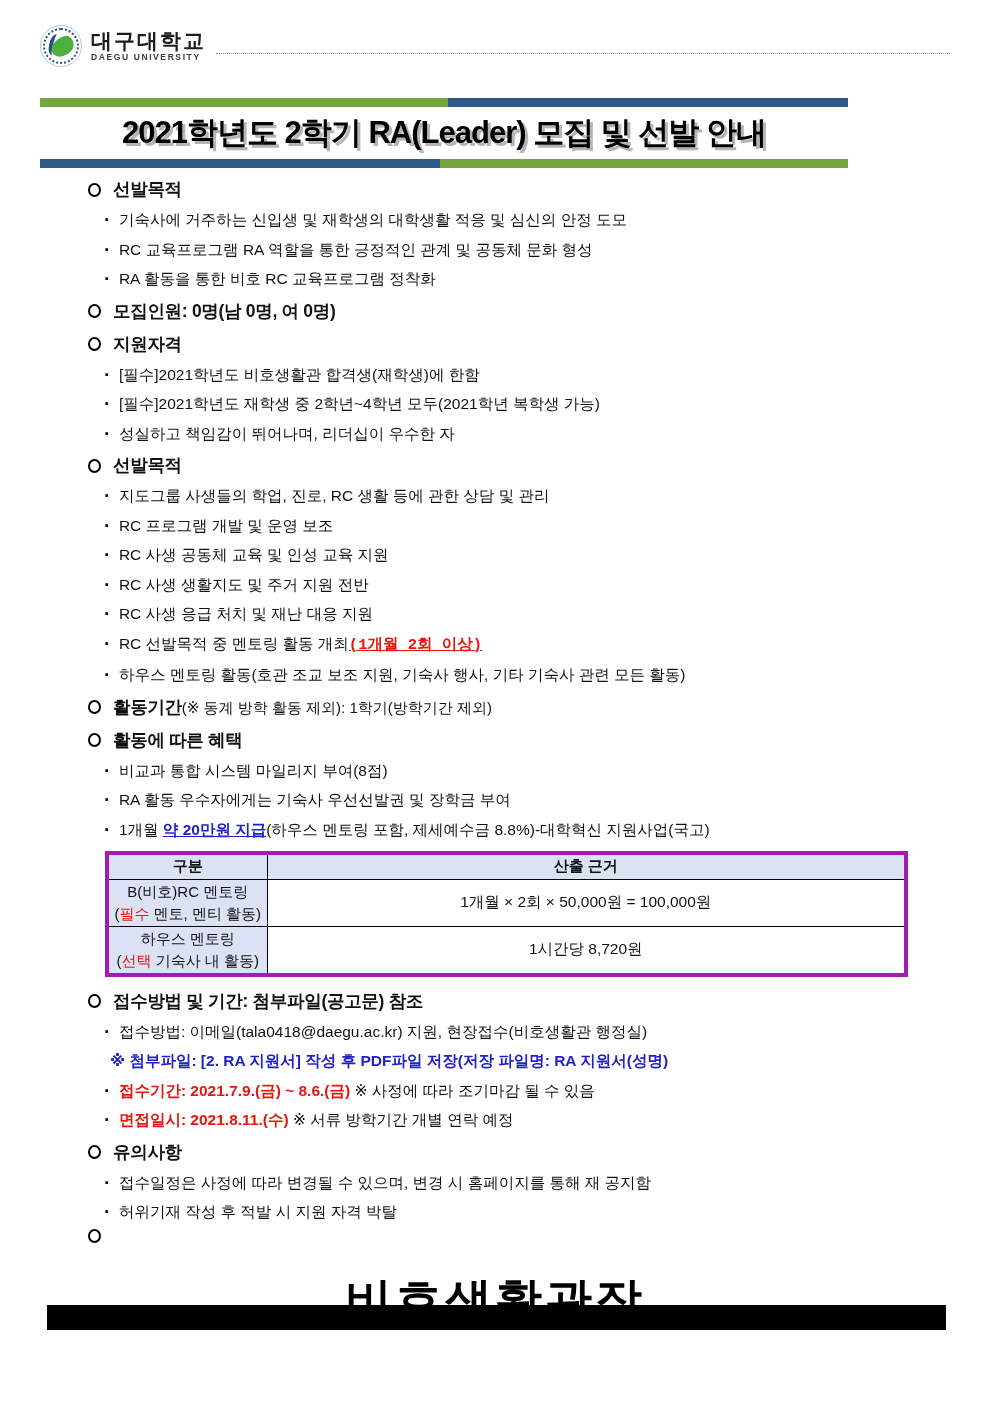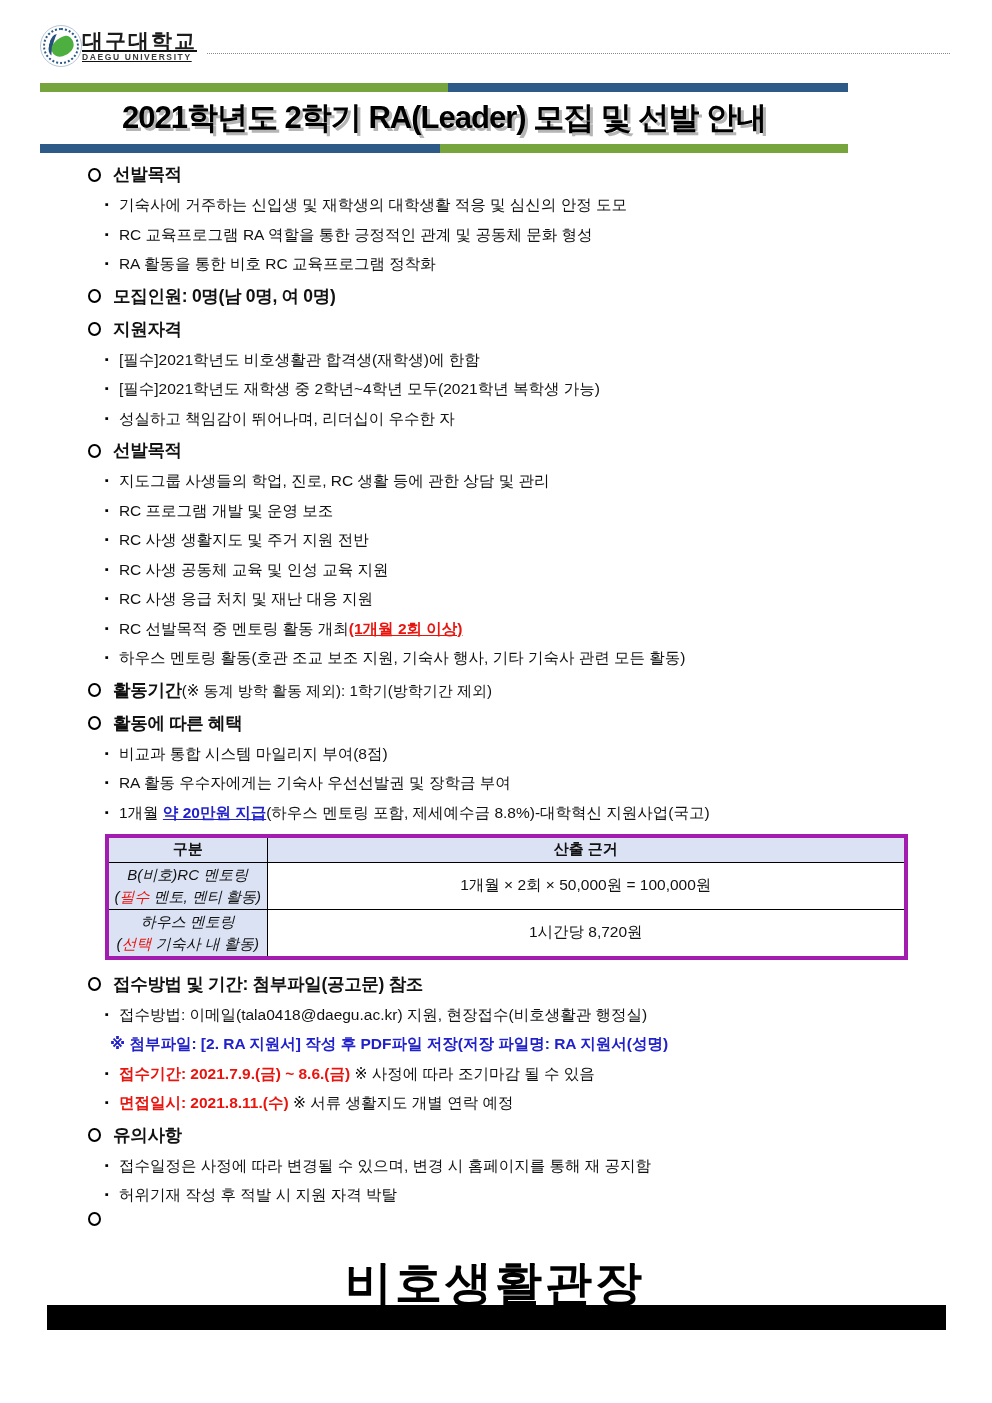--- a/index.html
+++ b/index.html
@@ -20,27 +20,27 @@
 
   
   .logo-row{display:flex;align-items:center;height:48px;}
   .emblem{width:42px;height:42px;border-radius:50%;position:relative;background:#fff;
           border:1px solid #b8c6d8;flex:none;}
   .emblem-ring{position:absolute;inset:2px;border-radius:50%;border:2px dotted #2c5a86;}
   .emblem-leaf{position:absolute;left:10px;top:11px;width:23px;height:19px;background:#4caf3f;
                border-radius:75% 25% 60% 40%/60% 45% 55% 40%;transform:rotate(-15deg);}
   .emblem-swoosh{position:absolute;left:8px;top:8px;width:11px;height:22px;
                  border-left:4px solid #274f7b;border-radius:50%;transform:rotate(14deg);}
-  .univ-text{line-height:1;text-decoration:underline;}
+  .univ-text{margin-left:9px;line-height:1;}
   .univ-kr{font-size:21px;font-weight:800;letter-spacing:2px;color:#1c1c1c;}
   .univ-en{font-size:8.5px;font-weight:700;letter-spacing:1.6px;color:#3a3a3a;margin-top:2px;}
   .dots{flex:1;border-bottom:1px dotted #8a8a8a;margin:14px 0 0 10px;}
 
   
-  .band{width:808px;margin-top:13px;}
+  .band{width:808px;margin-top:28px;}
   .bar{display:flex;height:9px;}
   .seg{height:100%;}
   .seg.g{background:var(--accent-green);width:408px;}
   .seg.b{background:var(--accent-blue);width:400px;}
   .title{
     text-align:center;font-size:31px;font-weight:900;letter-spacing:-1px;
     line-height:50px;margin:1px 0;white-space:nowrap;color:#000;
     text-shadow:3px 3px 0 #b5b5b5;
   }
 
@@ -52,30 +52,30 @@
   .item{padding-left:65px;line-height:29.5px;font-size:15.5px;}
   .item.no-marker{padding-left:70px;}
   .sq{font-size:11px;margin-right:10px;vertical-align:2px;color:#000;}
 
   .run{white-space:pre-wrap;}
   .run.h{font-weight:700;font-size:17.5px;letter-spacing:-0.3px;}
   .run.hn{font-weight:400;font-size:15px;text-align:center;}
   .run.n{}
   .run.r{color:var(--red);font-weight:700;}
   .run.rn{color:var(--red);}
-  .run.ru{color:var(--red);font-weight:700;text-decoration:underline;}
+  .run.ru{color:var(--red);font-weight:700;text-decoration:underline;font-family:Liberation Mono, monospace;}
   .run.bl{color:var(--text-blue);font-weight:700;}
   .run.blu{color:var(--text-blue);font-weight:700;text-decoration:underline;}
 
   
   table.info-table{border-collapse:collapse;margin:7px 0 9px 65px;width:803px;
                    border:4px solid #a21caf;font-size:15px;}
   table.info-table th,table.info-table td{border:1px solid #000;text-align:center;padding:1px 4px;}
   table.info-table th{background:var(--table-head-bg);font-weight:700;height:26px;}
-  table.info-table td.label-cell{background:var(--table-head-bg);width:160px;line-height:22px;font-style:italic;}
+  table.info-table td.label-cell{background:var(--table-head-bg);width:160px;line-height:22px;}
   table.info-table td.value-cell{height:46px;font-size:15.5px;}
 
   
   .signature{text-align:center;font-size:47px;font-weight:800;letter-spacing:3px;
              margin-top:26px;color:#000;}
   .black-bar{position:absolute;left:47px;top:1305px;width:899px;height:25px;background:#000;}
 </style>
 </head>
 <body>
 
@@ -124,22 +124,22 @@
       </div>
       <div class="item"><span class="sq">▪</span><span class="run n">[필수]2021학년도 비호생활관 합격생(재학생)에 한함</span></div>
       <div class="item"><span class="sq">▪</span><span class="run n">[필수]2021학년도 재학생 중 2학년~4학년 모두(2021학년 복학생 가능)</span></div>
       <div class="item"><span class="sq">▪</span><span class="run n">성실하고 책임감이 뛰어나며, 리더십이 우수한 자</span></div>
       <div class="section-head">
         <span class="circle"></span>
         <span><span class="run h">선발목적</span></span>
       </div>
       <div class="item"><span class="sq">▪</span><span class="run n">지도그룹 사생들의 학업, 진로, RC 생활 등에 관한 상담 및 관리</span></div>
       <div class="item"><span class="sq">▪</span><span class="run n">RC 프로그램 개발 및 운영 보조</span></div>
+      <div class="item"><span class="sq">▪</span><span class="run n">RC 사생 공동체 교육 및 인성 교육 지원</span></div>
       <div class="item"><span class="sq">▪</span><span class="run n">RC 사생 생활지도 및 주거 지원 전반</span></div>
-      <div class="item"><span class="sq">▪</span><span class="run n">RC 사생 공동체 교육 및 인성 교육 지원</span></div>
       <div class="item"><span class="sq">▪</span><span class="run n">RC 사생 응급 처치 및 재난 대응 지원</span></div>
       <div class="item"><span class="sq">▪</span><span class="run n">RC 선발목적 중 멘토링 활동 개최</span><span class="run ru">(1개월 2회 이상)</span></div>
       <div class="item"><span class="sq">▪</span><span class="run n">하우스 멘토링 활동(호관 조교 보조 지원, 기숙사 행사, 기타 기숙사 관련 모든 활동)</span></div>
       <div class="section-head">
         <span class="circle"></span>
         <span><span class="run h">활동기간</span><span class="run hn">(※ 동계 방학 활동 제외): 1학기(방학기간 제외)</span></span>
       </div>
       <div class="section-head">
         <span class="circle"></span>
         <span><span class="run h">활동에 따른 혜택</span></span>
@@ -169,21 +169,21 @@
           </tr>
         </tbody>
       </table>
       <div class="section-head">
         <span class="circle"></span>
         <span><span class="run h">접수방법 및 기간: 첨부파일(공고문) 참조</span></span>
       </div>
       <div class="item"><span class="sq">▪</span><span class="run n">접수방법: 이메일(tala0418@daegu.ac.kr) 지원, 현장접수(비호생활관 행정실)</span></div>
       <div class="item no-marker"><span class="run bl">※ 첨부파일: [2. RA 지원서] 작성 후 PDF파일 저장(저장 파일명: RA 지원서(성명)</span></div>
       <div class="item"><span class="sq">▪</span><span class="run r">접수기간: 2021.7.9.(금) ~ 8.6.(금)</span><span class="run n"> ※ 사정에 따라 조기마감 될 수 있음</span></div>
-      <div class="item"><span class="sq">▪</span><span class="run r">면접일시: 2021.8.11.(수)</span><span class="run n"> ※ 서류 생활지도 개별 연락 예정</span></div>
+      <div class="item"><span class="sq">▪</span><span class="run r">면접일시: 2021.8.11.(수)</span><span class="run n"> ※ 서류 방학기간 개별 연락 예정</span></div>
       <div class="section-head">
         <span class="circle"></span>
         <span><span class="run h">유의사항</span></span>
       </div>
       <div class="item"><span class="sq">▪</span><span class="run n">접수일정은 사정에 따라 변경될 수 있으며, 변경 시 홈페이지를 통해 재 공지함</span></div>
       <div class="item"><span class="sq">▪</span><span class="run n">허위기재 작성 후 적발 시 지원 자격 박탈</span></div>
       <div class="section-head">
         <span class="circle"></span>
       </div>
     </div>

